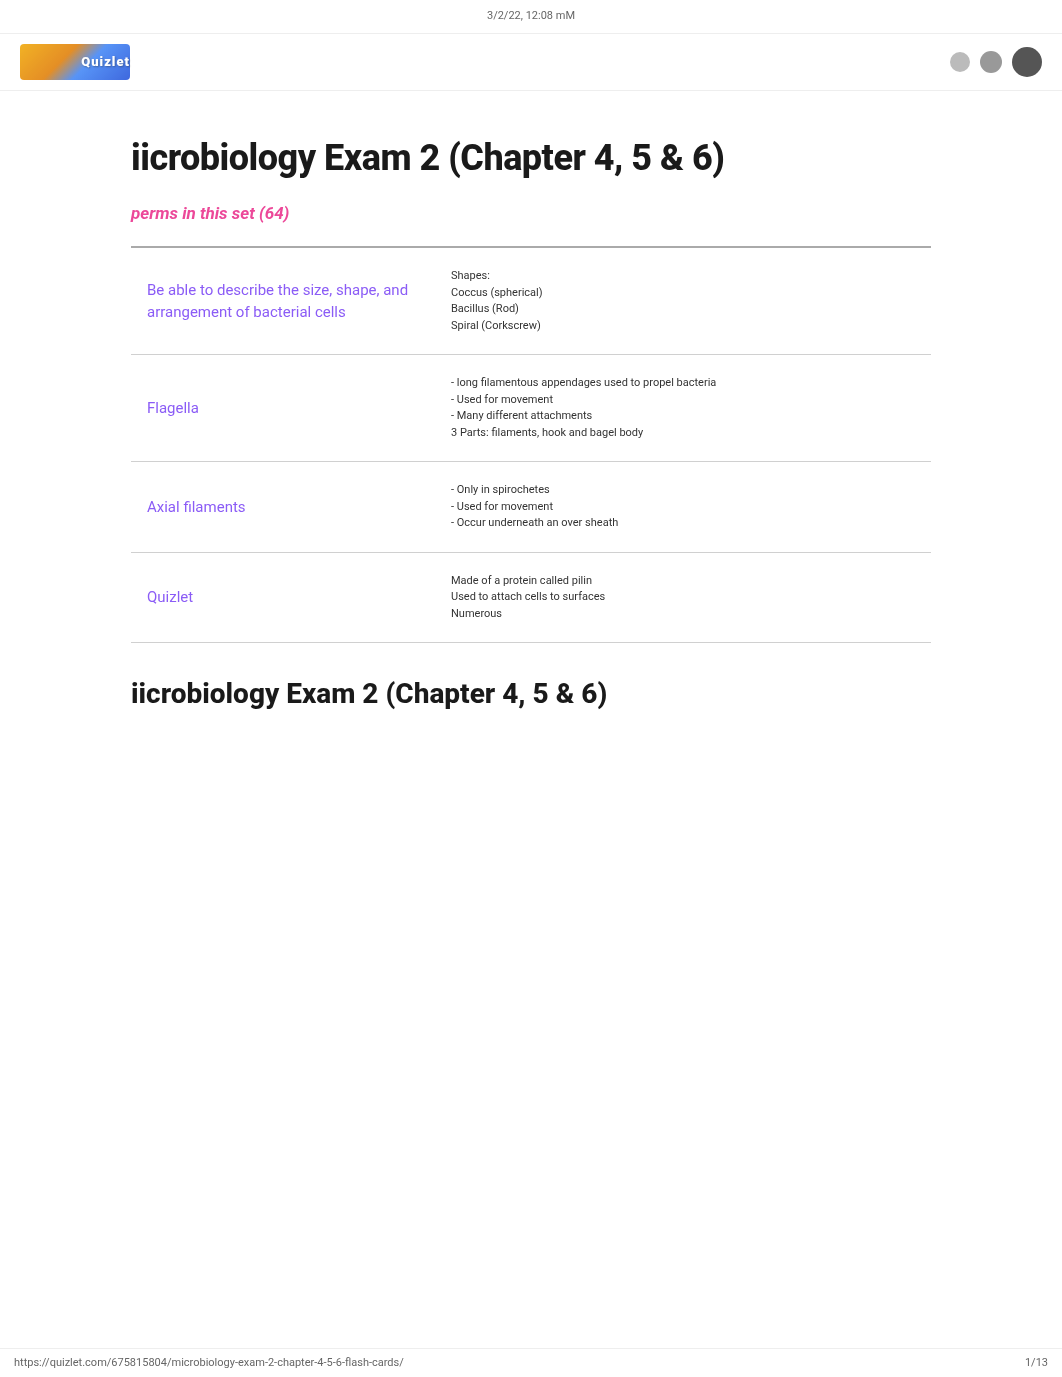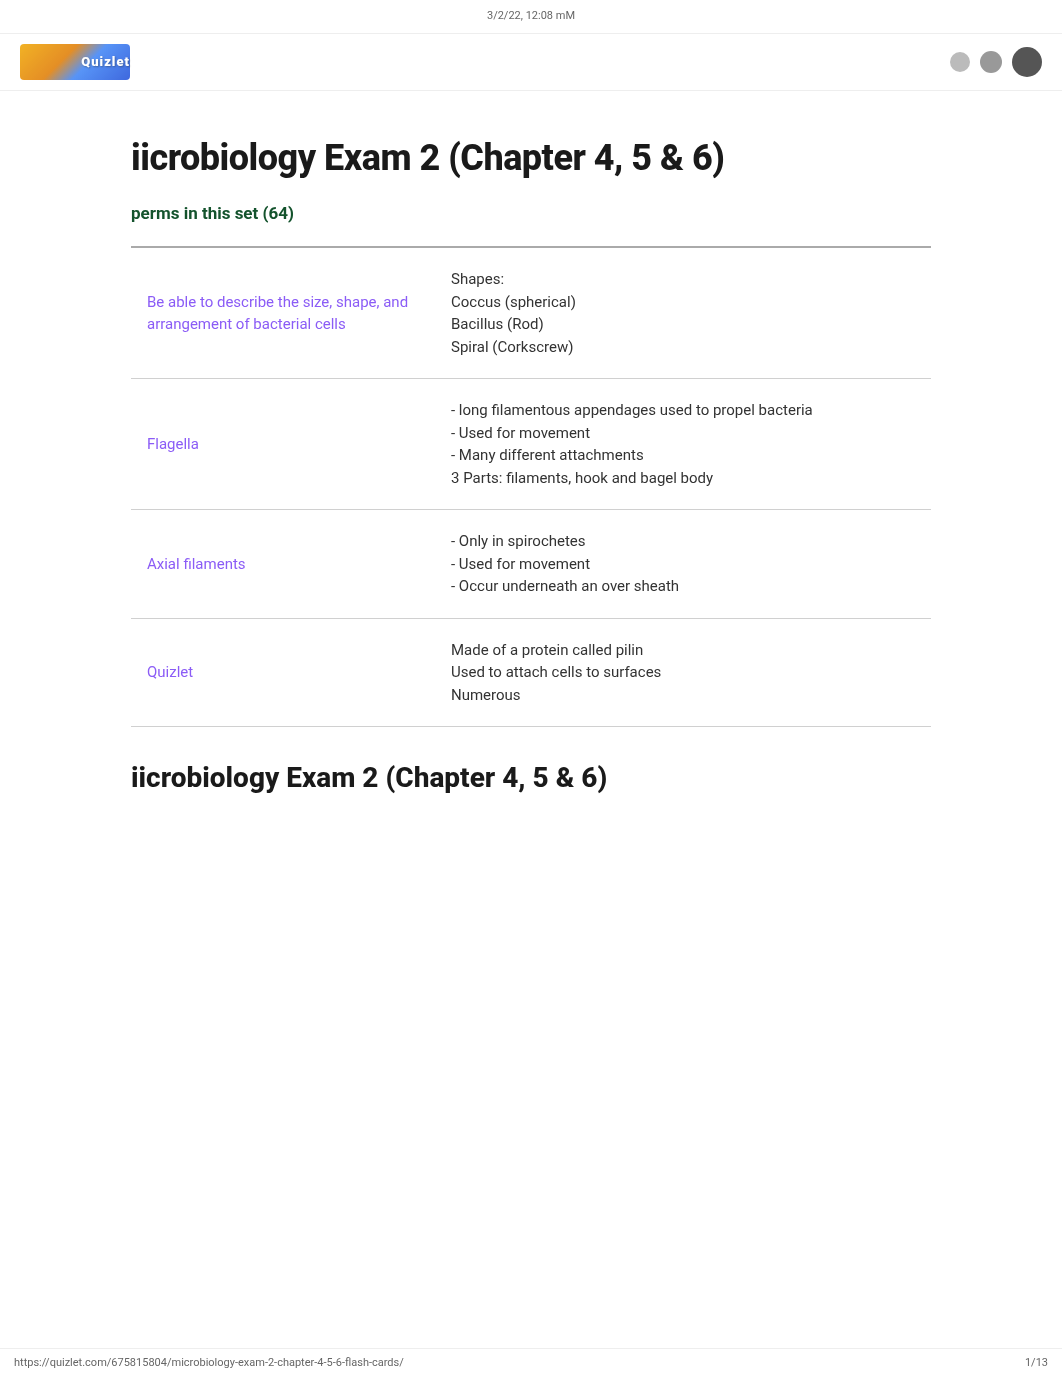--- a/index.html
+++ b/index.html
@@ -88,22 +88,23 @@
       font-size: 36px;
       font-weight: 800;
       color: #1a1a1a;
       margin-bottom: 16px;
       letter-spacing: -0.5px;
     }
 
     .set-subtitle {
       font-size: 17px;
       font-weight: 700;
-      color: #14532d;
+      color: #ec4899;
       margin-bottom: 20px;
+      font-style: italic;
     }
 
     .flashcard-table {
       width: 100%;
       border-collapse: collapse;
       margin-bottom: 30px;
     }
 
     .flashcard-table tr {
       border-bottom: 1px solid #d0d0d0;
@@ -120,21 +121,21 @@
 
     .term-cell {
       width: 38%;
       font-size: 15px;
       color: #8b5cf6;
       font-weight: 400;
     }
 
     .definition-cell {
       width: 62%;
-      font-size: 15px;
+      font-size: 11px;
       color: #333;
       font-weight: 400;
     }
 
     .footer-title {
       font-size: 28px;
       font-weight: 800;
       color: #1a1a1a;
       margin-top: 20px;
       margin-bottom: 40px;

